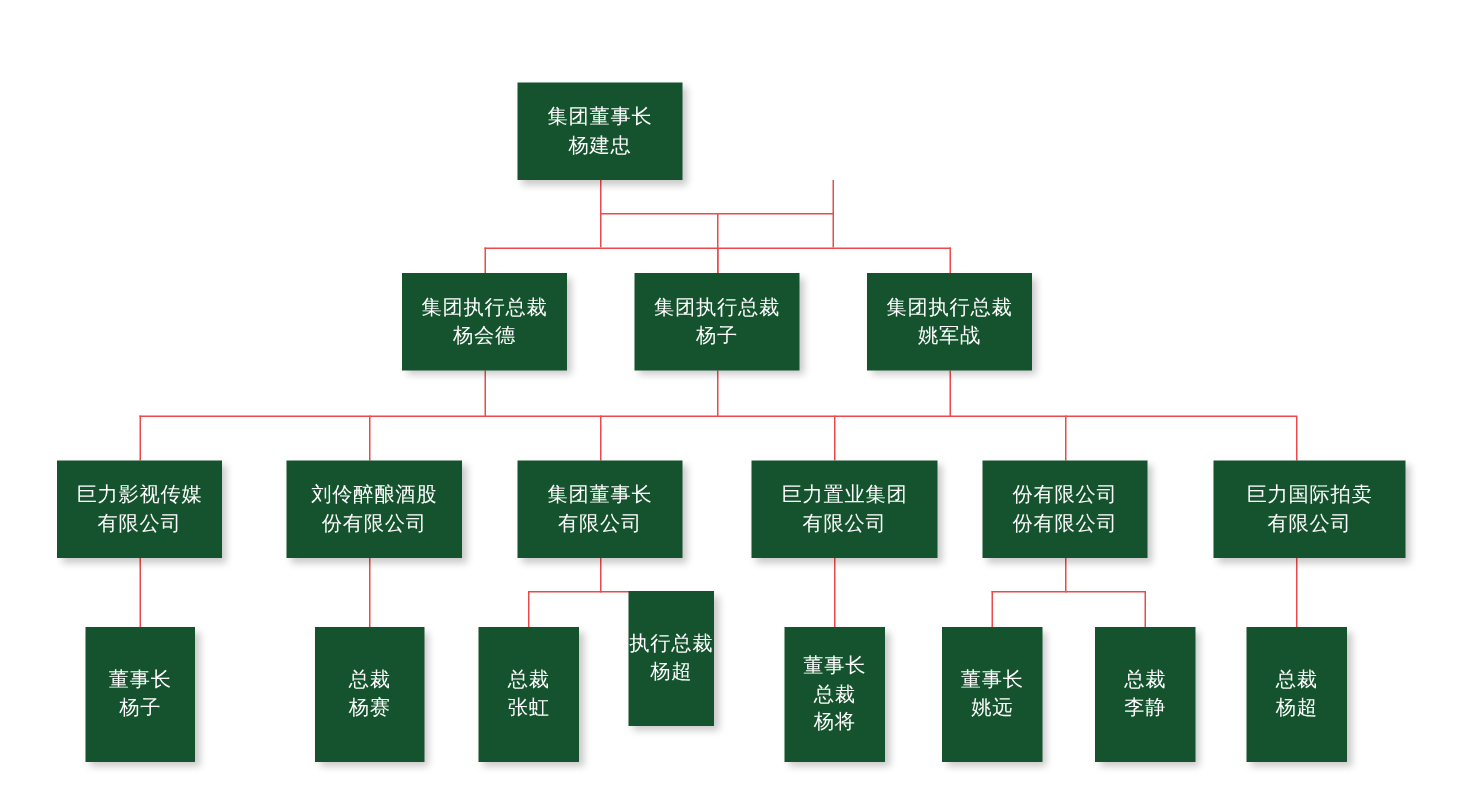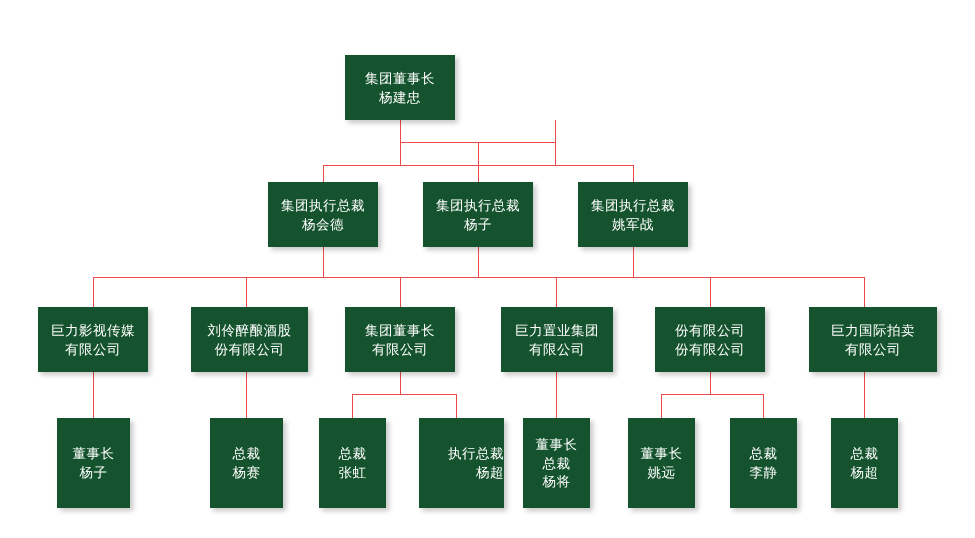--- a/index.html
+++ b/index.html
@@ -107,21 +107,21 @@
     <span class="ln">有限公司</span>
   </div>
   <div class="node" style="left:191px; top:307px; width:117px; height:65px;">
     <span class="ln">刘伶醉酿酒股</span>
     <span class="ln">份有限公司</span>
   </div>
   <div class="node" style="left:345px; top:307px; width:110px; height:65px;">
     <span class="ln">集团董事长</span>
     <span class="ln">有限公司</span>
   </div>
-  <div class="node" style="left:501px; top:307px; width:112px; height:65px;">
+  <div class="node" style="left:501px; top:307px; width:124px; height:65px;">
     <span class="ln">巨力置业集团</span>
     <span class="ln">有限公司</span>
   </div>
   <div class="node" style="left:655px; top:307px; width:110px; height:65px;">
     <span class="ln">份有限公司</span>
     <span class="ln">份有限公司</span>
   </div>
   <div class="node" style="left:809px; top:307px; width:128px; height:65px;">
     <span class="ln">巨力国际拍卖</span>
     <span class="ln">有限公司</span>
@@ -132,21 +132,21 @@
     <span class="ln">杨子</span>
   </div>
   <div class="node" style="left:210px; top:418px; width:73px; height:90px;">
     <span class="ln">总裁</span>
     <span class="ln">杨赛</span>
   </div>
   <div class="node" style="left:319px; top:418px; width:67px; height:90px;">
     <span class="ln">总裁</span>
     <span class="ln">张虹</span>
   </div>
-  <div class="node" style="left:419px; top:418px; width:85px; height:90px;align-items:flex-end;">
+  <div class="node" style="left:419px; top:394px; width:57px; height:90px;">
     <span class="ln">执行总裁</span>
     <span class="ln">杨超</span>
   </div>
   <div class="node" style="left:523px; top:418px; width:67px; height:90px;">
     <span class="ln">董事长</span>
     <span class="ln">总裁</span>
     <span class="ln">杨将</span>
   </div>
   <div class="node" style="left:628px; top:418px; width:67px; height:90px;">
     <span class="ln">董事长</span>

